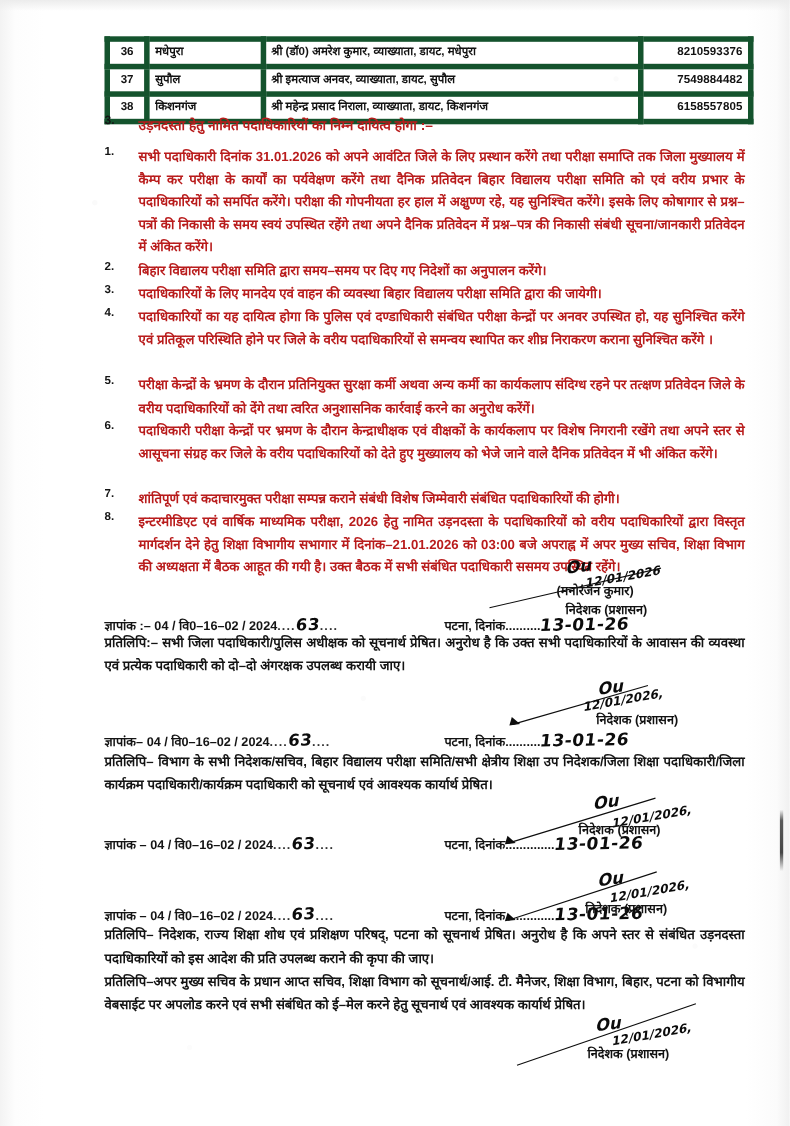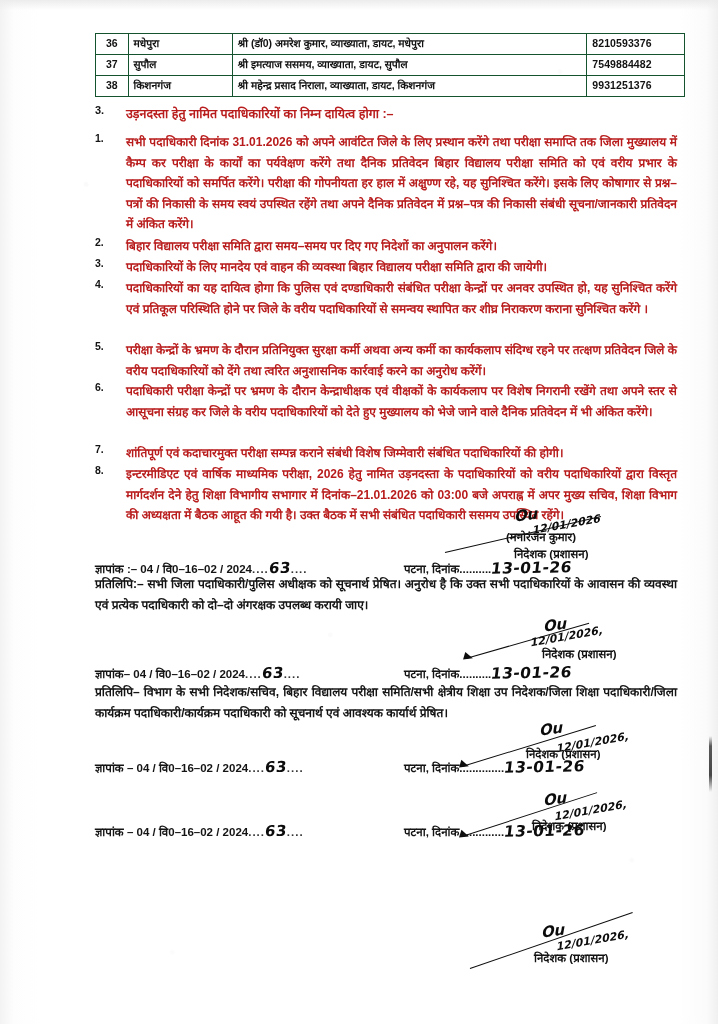--- a/index.html
+++ b/index.html
@@ -38,32 +38,32 @@
 
   .content{position:absolute;left:0;top:0;width:718px;height:1024px;}
 
   
   .tbl{
     position:absolute;left:95px;top:33px;width:590px;
     border-collapse:collapse;
     font-size:10.5px;
   }
   .tbl td{
-    border:1px solid #14532d;
+    border:5px solid #14532d;
     padding:2px 5px 3px 5px;
     line-height:1.25;
     color:#121212;
     height:15px;
     vertical-align:middle;
     font-weight:600;
   }
   .c-sl{width:22px;text-align:center;font-family:"Liberation Sans",sans-serif;font-weight:700;}
   .c-dist{width:96px;}
   .c-name{width:358px;margin-left:24px;}
-  .c-phone{width:88px;text-align:left;font-family:"Liberation Sans",sans-serif;font-weight:700;letter-spacing:.1px;}
+  .c-phone{width:88px;text-align:right;font-family:"Liberation Sans",sans-serif;font-weight:700;letter-spacing:.1px;}
 
   
   .blk{position:absolute;}
   .num{
     position:absolute;left:0;top:0;width:24px;
     font-size:10.5px;font-weight:700;color:#141414;text-align:left;
   }
   .txt{
     margin-left:31px;
     font-size:12px;
@@ -135,28 +135,28 @@
     <tbody>
       <tr>
         <td class="c-sl">36</td>
         <td class="c-dist">मधेपुरा</td>
         <td class="c-name">श्री (डॉ0) अमरेश कुमार, व्याख्याता, डायट, मधेपुरा</td>
         <td class="c-phone">8210593376</td>
       </tr>
       <tr>
         <td class="c-sl">37</td>
         <td class="c-dist">सुपौल</td>
-        <td class="c-name">श्री इमत्याज ससमय, व्याख्याता, डायट, सुपौल</td>
+        <td class="c-name">श्री इमत्याज अनवर, व्याख्याता, डायट, सुपौल</td>
         <td class="c-phone">7549884482</td>
       </tr>
       <tr>
         <td class="c-sl">38</td>
         <td class="c-dist">किशनगंज</td>
         <td class="c-name">श्री महेन्द्र प्रसाद निराला, व्याख्याता, डायट, किशनगंज</td>
-        <td class="c-phone">9931251376</td>
+        <td class="c-phone">6158557805</td>
       </tr>
     </tbody>
   </table>
 
   <div class="blk heading" style="left:95px;top:104px;width:580px;">
     <div class="num">3.</div>
     <div class="txt">उड़नदस्ता हेतु नामित पदाधिकारियों का निम्न दायित्व होगा :–</div>
   </div>
 
   <div class="blk" style="left:95px;top:132px;width:582px;">
@@ -254,20 +254,22 @@
     <div class="dg" style="position:absolute;left:34px;top:26px;">निदेशक (प्रशासन)</div>
   </div>
 
   <div class="memo" style="left:95px;top:822px;">
     <span>ज्ञापांक –</span>
     <span>04 / वि0–16–02 / 2024</span><span class="dots">....</span><span class="hand">63</span><span class="dots">....</span>
   </div>
   <div class="memo-date" style="left:404px;top:822px;">
     <span>पटना, दिनांक</span><span class="dots">..............</span><span class="hand-date">13-01-26</span>
   </div>
+  <div class="para" style="left:95px;top:840px;width:582px;">प्रतिलिपि– निदेशक, राज्य शिक्षा शोध एवं प्रशिक्षण परिषद्, पटना को सूचनार्थ प्रेषित। अनुरोध है कि अपने स्तर से संबंधित उड़नदस्ता पदाधिकारियों को इस आदेश की प्रति उपलब्ध कराने की कृपा की जाए।</div>
+  <div class="para" style="left:95px;top:882px;width:582px;">प्रतिलिपि–अपर मुख्य सचिव के प्रधान आप्त सचिव, शिक्षा विभाग को सूचनार्थ/आई. टी. मैनेजर, शिक्षा विभाग, बिहार, पटना को विभागीय वेबसाईट पर अपलोड करने एवं सभी संबंधित को ई–मेल करने हेतु सूचनार्थ एवं आवश्यक कार्यार्थ प्रेषित।</div>
   <div class="sig" style="left:498px;top:926px;width:190px;">
     <div class="scribble" style="left:44px;top:-4px;">Ou</div>
     <div class="scribble2" style="left:58px;top:8px;">12/01/2026,</div>
     <div class="slash" style="left:-28px;top:42px;width:172px;transform:rotate(-19deg);"></div>
     <div class="dg" style="position:absolute;left:36px;top:24px;">निदेशक (प्रशासन)</div>
   </div>
 
 </div>
 
 </body></html>

